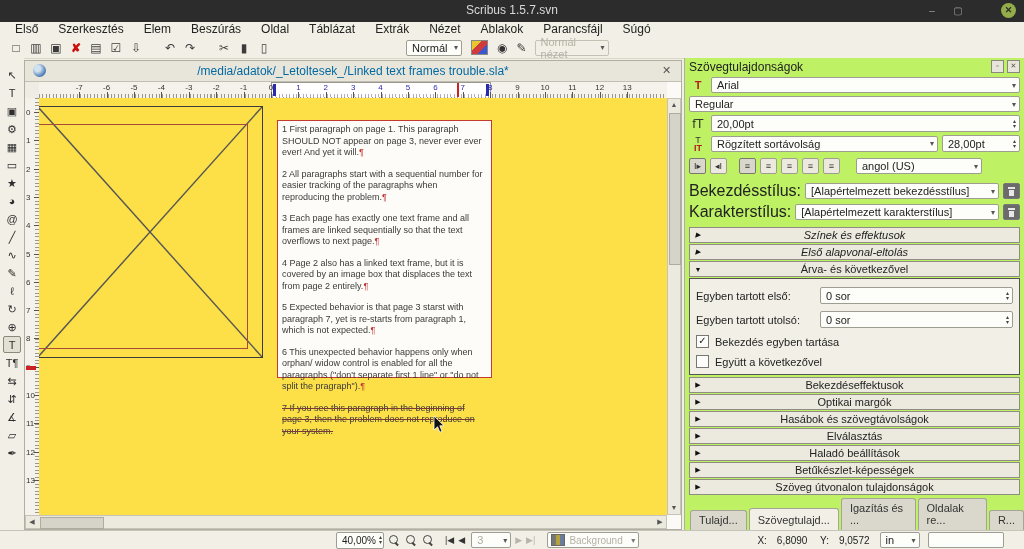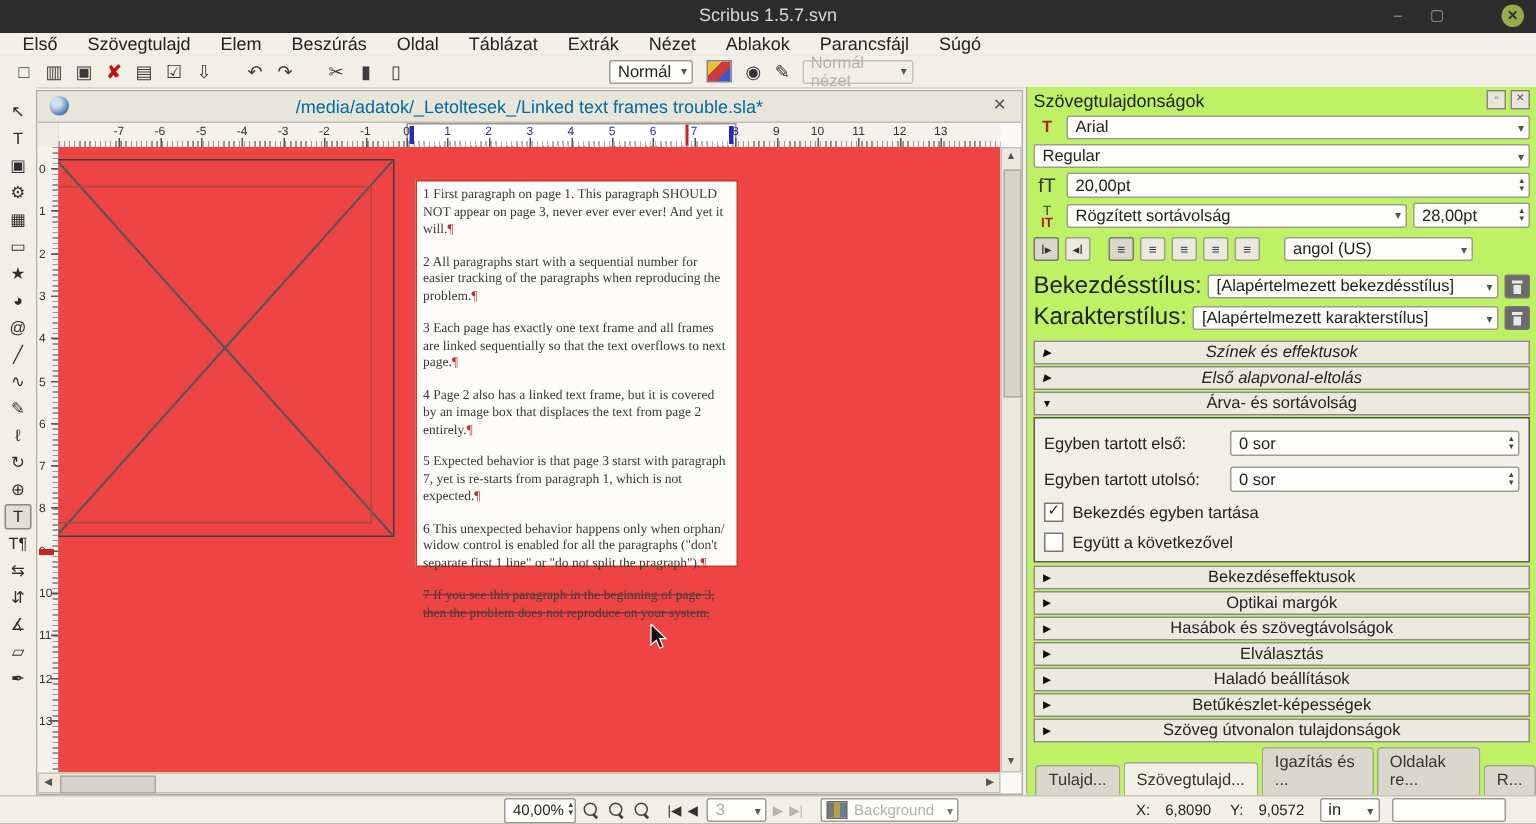--- a/index.html
+++ b/index.html
@@ -45,21 +45,21 @@
   .hnum::after{content:"";position:absolute;left:50%;top:9px;width:1px;height:6px;background:#555;}
   .hnum.blue{color:#2a2ab0;}
   .vnum{position:absolute;left:1px;font-size:8px;color:#333;height:10px;}
   .vnum::after{content:"";position:absolute;left:8px;top:4px;width:5px;height:1px;background:#555;}
   #textruler{position:absolute;left:232px;top:0;width:220px;height:15px;background:#fff;border:1px solid #9a988c;border-bottom:none;box-sizing:border-box;
     background-image:repeating-linear-gradient(90deg,#b0aec0 0 1px,transparent 1px 3.43px);background-size:100% 3px;background-position:0 100%;background-repeat:no-repeat;}
   .trmark{position:absolute;top:1px;width:3px;height:12px;background:#2a2ab0;}
   #tr-caret{position:absolute;top:0;width:2px;height:14px;background:#cc2222;}
   #vr-mark{position:absolute;left:1px;width:10px;height:4px;background:#cc2222;}
   
-  #canvas{position:absolute;left:14px;top:37px;right:14px;bottom:14px;background:#ef4444;overflow:hidden;font-family:Liberation Serif, serif;}
+  #canvas{position:absolute;left:14px;top:37px;right:14px;bottom:14px;background:#fde047;overflow:hidden;}
   #imgframe{position:absolute;left:-2px;top:8px;width:226px;height:252px;border:1px solid #3c3c3c;box-sizing:border-box;}
   #hiddenframe{position:absolute;left:-2px;top:26px;width:211px;height:225px;border:1px solid #a84a3a;box-sizing:border-box;}
   #textframe{position:absolute;left:238px;top:22px;width:215px;height:258px;border:1px solid #c33a2e;box-sizing:border-box;background:#fdfcf8;padding:3px 4px;}
   .para{font-size:9px;line-height:11.5px;color:#3a3a3a;margin-bottom:10px;letter-spacing:0;}
   .para.struck{text-decoration:line-through;text-decoration-color:#7a3a3a;}
   .pil{color:#c03030;}
   
   .sbtrack{position:absolute;background:#eceadf;border:1px solid #c6c4b8;box-sizing:border-box;}
   #hscroll{left:0;right:14px;bottom:0;height:14px;}
   #vscroll{top:37px;right:0;bottom:14px;width:14px;}
@@ -125,21 +125,21 @@
   <div id="titlebar">
     <div class="wtitle">Scribus 1.5.7.svn</div>
     <div class="winbtn" id="btn-min">–</div>
     <div class="winbtn" id="btn-max">▢</div>
     <div class="winbtn" id="btn-close" style="background:#93ad49;">✕</div>
   </div>
 
   <div id="menubar">
 
   <div class="menu-item">Első</div>
-      <div class="menu-item">Szövegtulajd</div>
+      <div class="menu-item">Szerkesztés</div>
       <div class="menu-item">Elem</div>
       <div class="menu-item">Beszúrás</div>
       <div class="menu-item">Oldal</div>
       <div class="menu-item">Táblázat</div>
       <div class="menu-item">Extrák</div>
       <div class="menu-item">Nézet</div>
       <div class="menu-item">Ablakok</div>
       <div class="menu-item">Parancsfájl</div>
       <div class="menu-item">Súgó</div>
     </div>
@@ -371,21 +371,21 @@
           <span style="width:16px;"></span>
         </div>
         <div class="sec">
           <span class="arr"></span>
           <span class="slabel">Első alapvonal-eltolás</span>
           <span style="width:16px;"></span>
         </div>
       </div>
     <div class="sec expanded">
       <span class="arr"></span>
-      <span class="slabel">Árva- és sortávolság</span>
+      <span class="slabel">Árva- és következővel</span>
       <span style="width:16px;"></span>
     </div>
 
     <div id="orphanbox">
       <div class="orow">
         <span class="olabel">Egyben tartott első:</span>
         <div class="spin grow">
             <span>0 sor</span>
           </div>
       </div>

